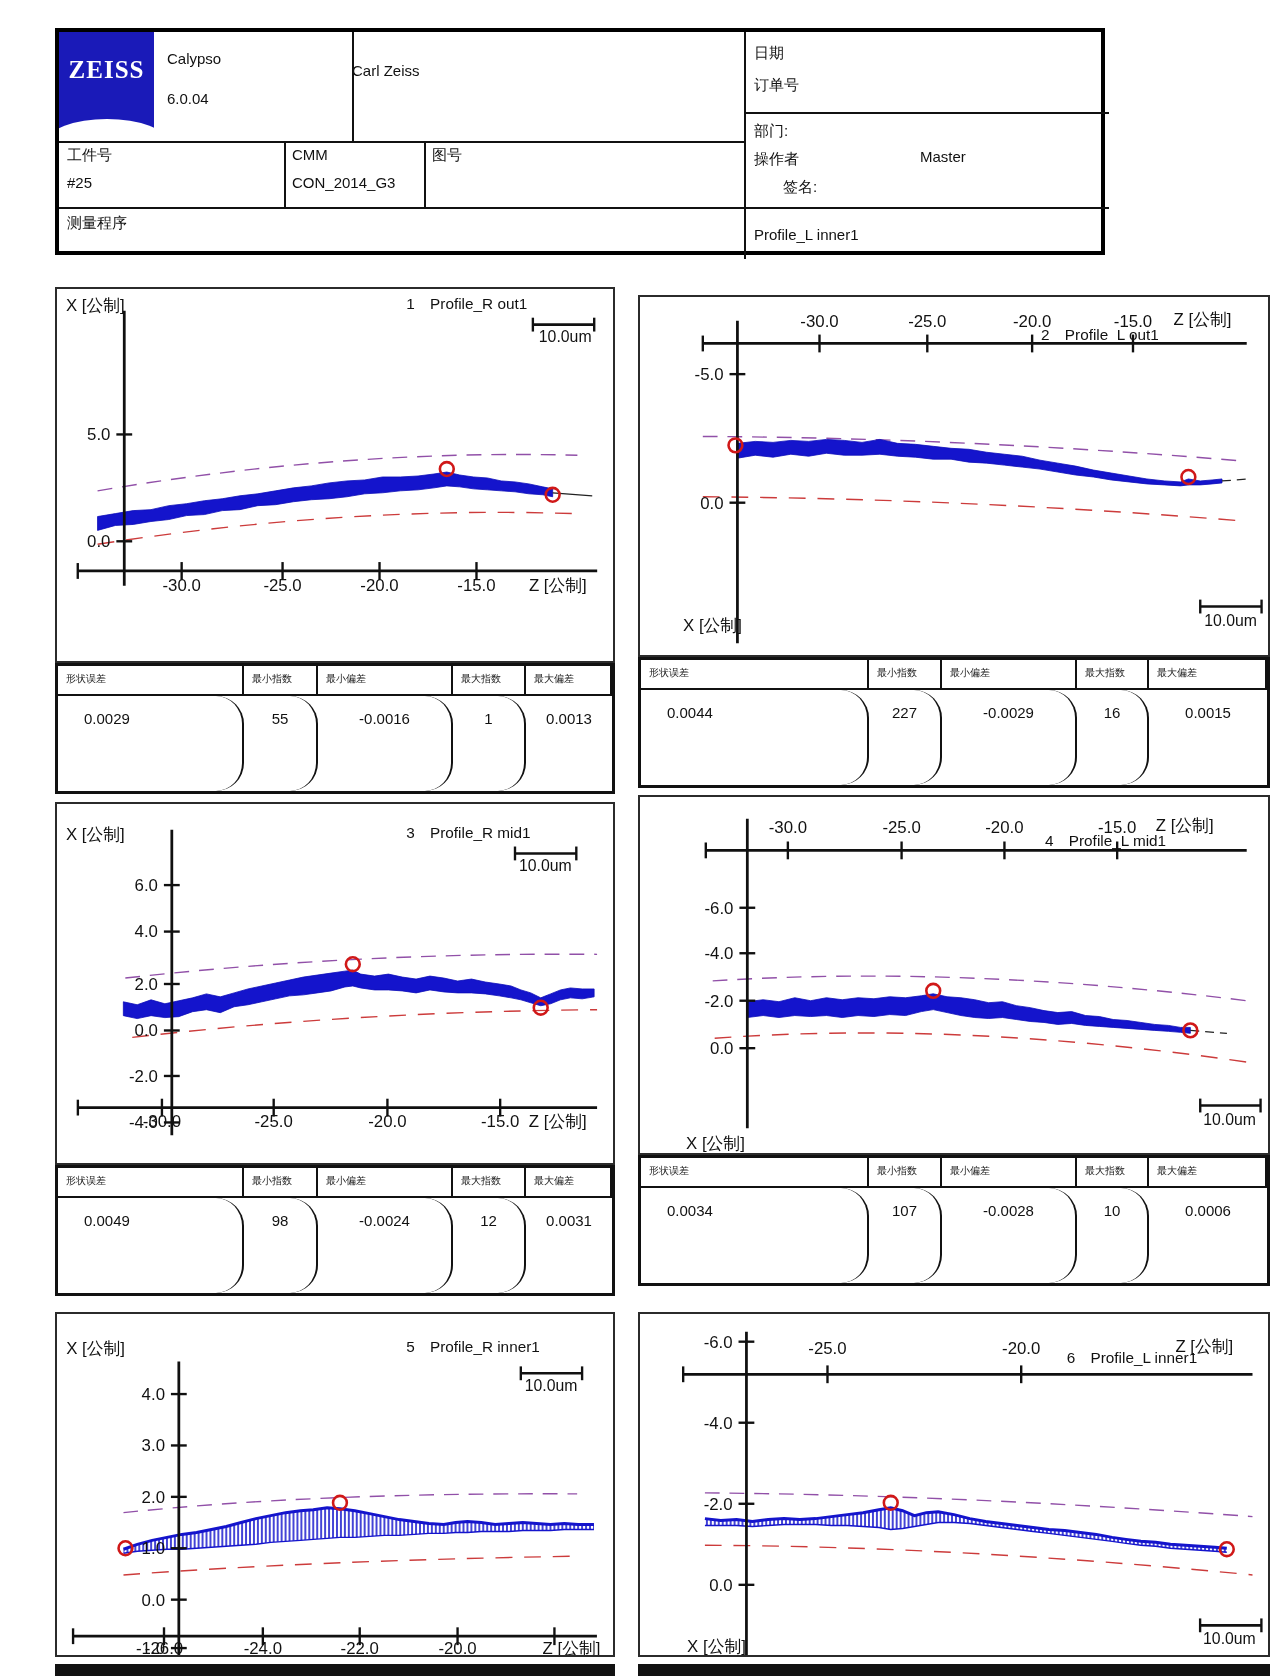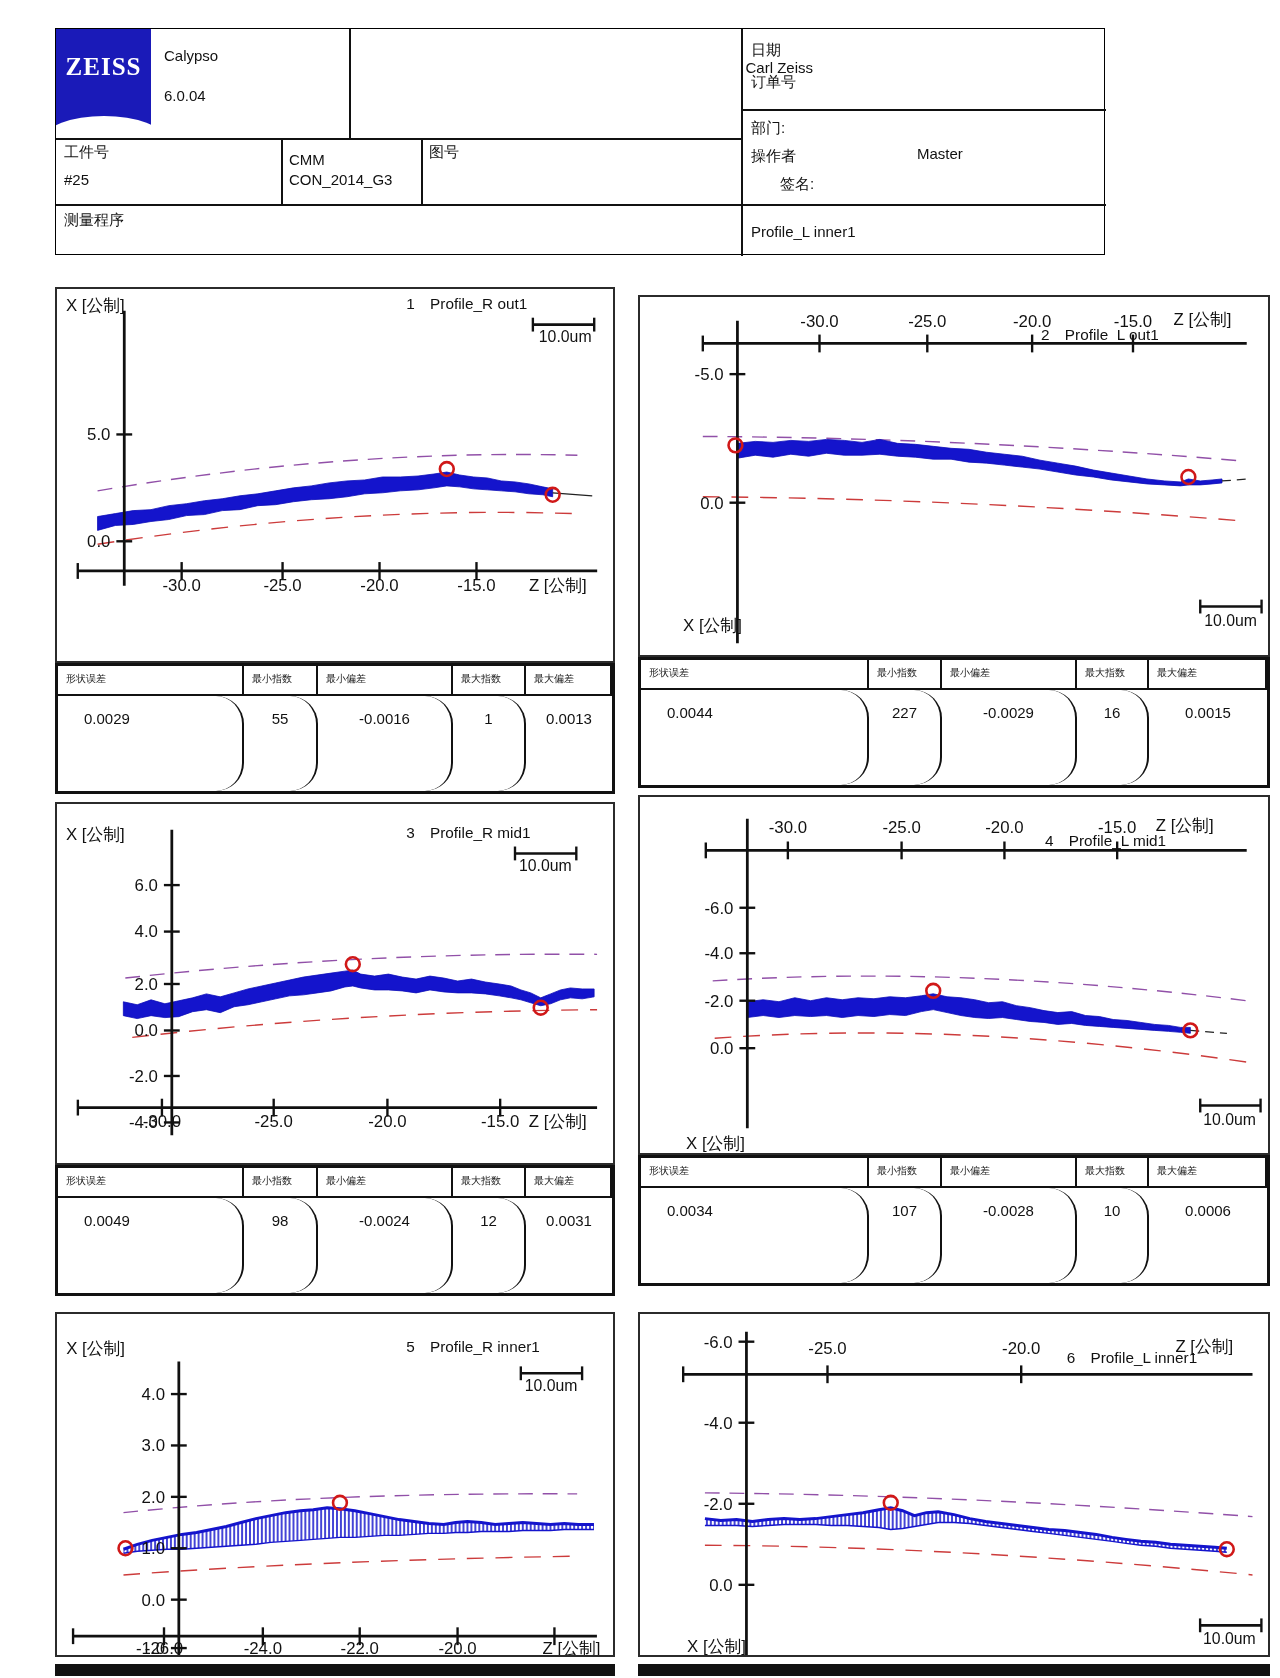--- a/index.html
+++ b/index.html
@@ -1,37 +1,37 @@
 <!DOCTYPE html>
 <html><head>
 <meta charset="utf-8">
 <style>
   html,body{margin:0;padding:0;background:#e8e8e8;}
   .page{position:relative;width:1280px;height:1678px;background:#ffffff;
         font-family:"Liberation Sans",sans-serif;color:#111;overflow:hidden;}
   
-  .hdr{position:absolute;left:55px;top:28px;width:1050px;height:227px;border:1px solid #000000;box-sizing:border-box;}
+  .hdr{position:absolute;left:55px;top:28px;width:1050px;height:227px;border:4px solid #000000;box-sizing:border-box;}
   .hl{position:absolute;background:#111;}
   .hdr .txt{position:absolute;font-size:15px;white-space:nowrap;}
   .logo{position:absolute;left:0;top:0;width:95px;height:107px;background:#1a1ab8;overflow:hidden;}
   .logo .zword{position:absolute;left:0;top:24px;width:100%;text-align:center;color:#fff;
                font-family:"Liberation Serif",serif;font-weight:bold;font-size:25px;letter-spacing:1px;}
   .logo .arc{position:absolute;left:-12px;bottom:-26px;width:120px;height:46px;background:#fff;border-radius:50% 50% 0 0;}
   .t-calypso{left:108px;top:18px;font-size:16px;}
   .t-version{left:108px;top:58px;font-size:16px;}
-  .t-company{left:293px;top:30px;width:464px;text-align:right;font-size:29px;}
+  .t-company{left:293px;top:30px;width:464px;text-align:left;font-size:29px;}
   .t-date{left:695px;top:12px;}
   .t-order{left:695px;top:44px;}
   .t-dept{left:695px;top:90px;}
   .t-oper{left:695px;top:118px;}
   .t-master{left:845px;top:116px;font-size:16px;margin-left:16px;}
   .t-sign{left:724px;top:146px;}
   .t-part-l{left:8px;top:114px;}
   .t-part-v{left:8px;top:142px;}
-  .t-cmm-l{left:233px;top:114px;margin-top:8px;}
+  .t-cmm-l{left:233px;top:114px;}
   .t-cmm-v{left:233px;top:142px;}
   .t-draw{left:373px;top:114px;}
   .t-prog{left:8px;top:182px;}
   .t-progv{left:695px;top:194px;font-size:15.5px;}
   
   .panel{position:absolute;border:2px solid #2b2b2b;box-sizing:border-box;background:#fff;}
   .c1{left:55px;top:287px;width:560px;height:376px;}
   .c2{left:638px;top:295px;width:632px;height:362px;}
   .c3{left:55px;top:802px;width:560px;height:363px;}
   .c4{left:638px;top:795px;width:632px;height:360px;}

